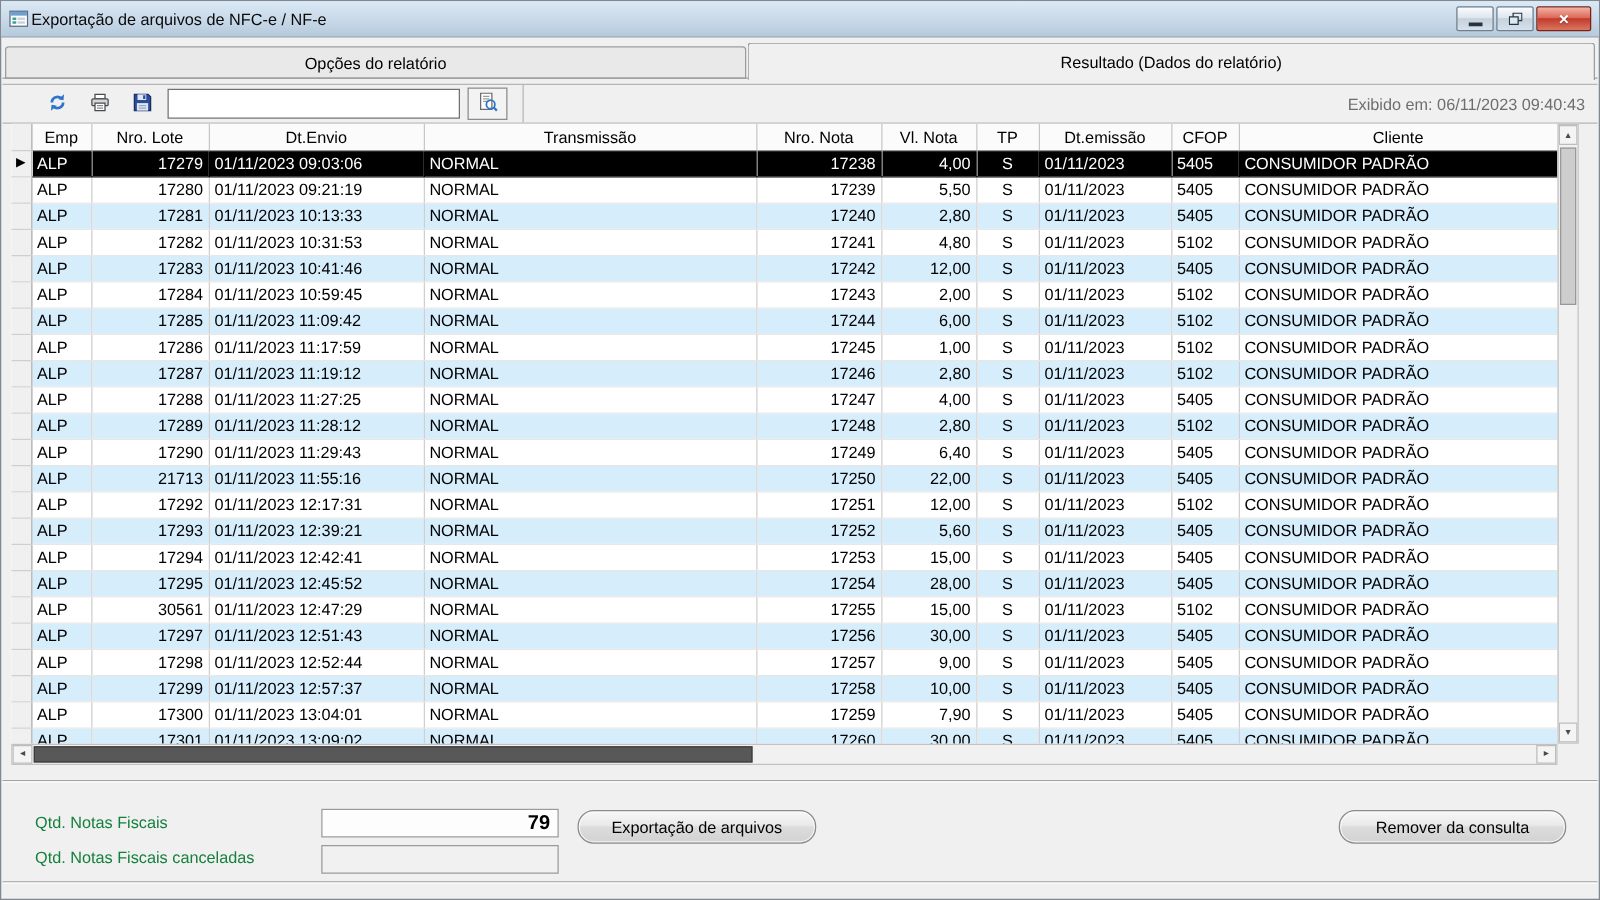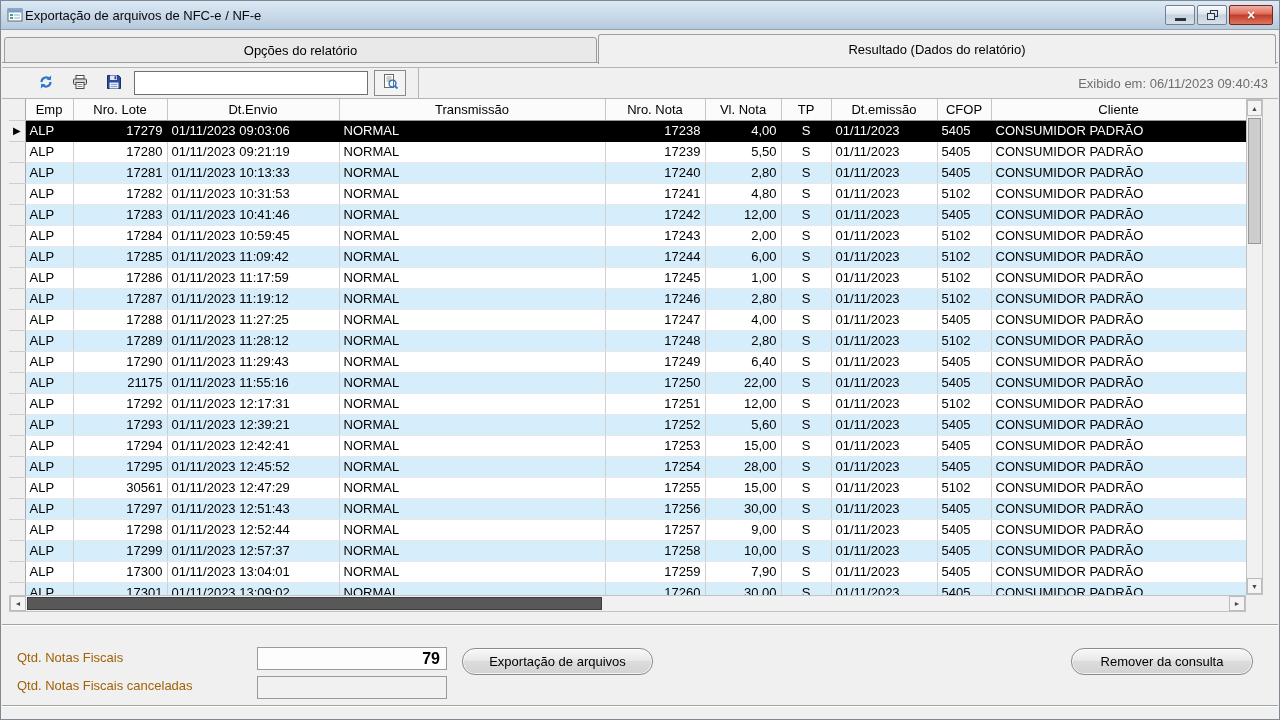--- a/index.html
+++ b/index.html
@@ -120,21 +120,21 @@
     position: absolute; top: 594px; left: 8px; width: 1237px; height: 17px;
     background: #f1f1f1; border: 1px solid #c2c2c2;
   }
   .hs-btn { top: 0; width: 16px; height: 15px; }
   .hs-left { left: 0; } .hs-right { right: 0; }
   .hs-thumb { position: absolute; top: 1px; left: 17px; width: 575px; height: 13px; background: #585858; border: 1px solid #3c3c3c; }
 
   
   .divider { position: absolute; left: 1px; right: 1px; height: 2px; border-top: 1px solid #a3a3a3; border-bottom: 1px solid #fdfdfd; }
   .d1 { top: 623px; } .d2 { top: 704px; }
-  .f-label { position: absolute; left: 16px; color: #a16207; }
+  .f-label { position: absolute; left: 27px; color: #15803d; }
   .l1 { top: 649px; } .l2 { top: 677px; }
   .f-input {
     position: absolute; left: 256px; width: 190px; height: 23px;
     border: 1px solid #9a9a9a; padding: 0 6px;
     font-family: "Liberation Sans", sans-serif;
   }
   .i1 { top: 646px; background: #fdfdfd; font-weight: bold; font-size: 16px; text-align: right; }
   .i2 { top: 675px; background: #f1f1f1; font-size: 13px; }
   .push-btn {
     position: absolute; height: 27px; border: 1px solid #8b8b8b; border-radius: 13px;
@@ -424,21 +424,21 @@
             <td class="a-right">17249</td>
             <td class="a-right">6,40</td>
             <td class="a-center">S</td>
             <td class="a-left">01/11/2023</td>
             <td class="a-left">5405</td>
             <td class="a-left">CONSUMIDOR PADRÃO</td>
           </tr>
           <tr class="alt">
             <td class="ind"></td>
             <td class="a-left">ALP</td>
-            <td class="a-right">21175</td>
+            <td class="a-right">21713</td>
             <td class="a-left">01/11/2023 11:55:16</td>
             <td class="a-left">NORMAL</td>
             <td class="a-right">17250</td>
             <td class="a-right">22,00</td>
             <td class="a-center">S</td>
             <td class="a-left">01/11/2023</td>
             <td class="a-left">5405</td>
             <td class="a-left">CONSUMIDOR PADRÃO</td>
           </tr>
           <tr>

